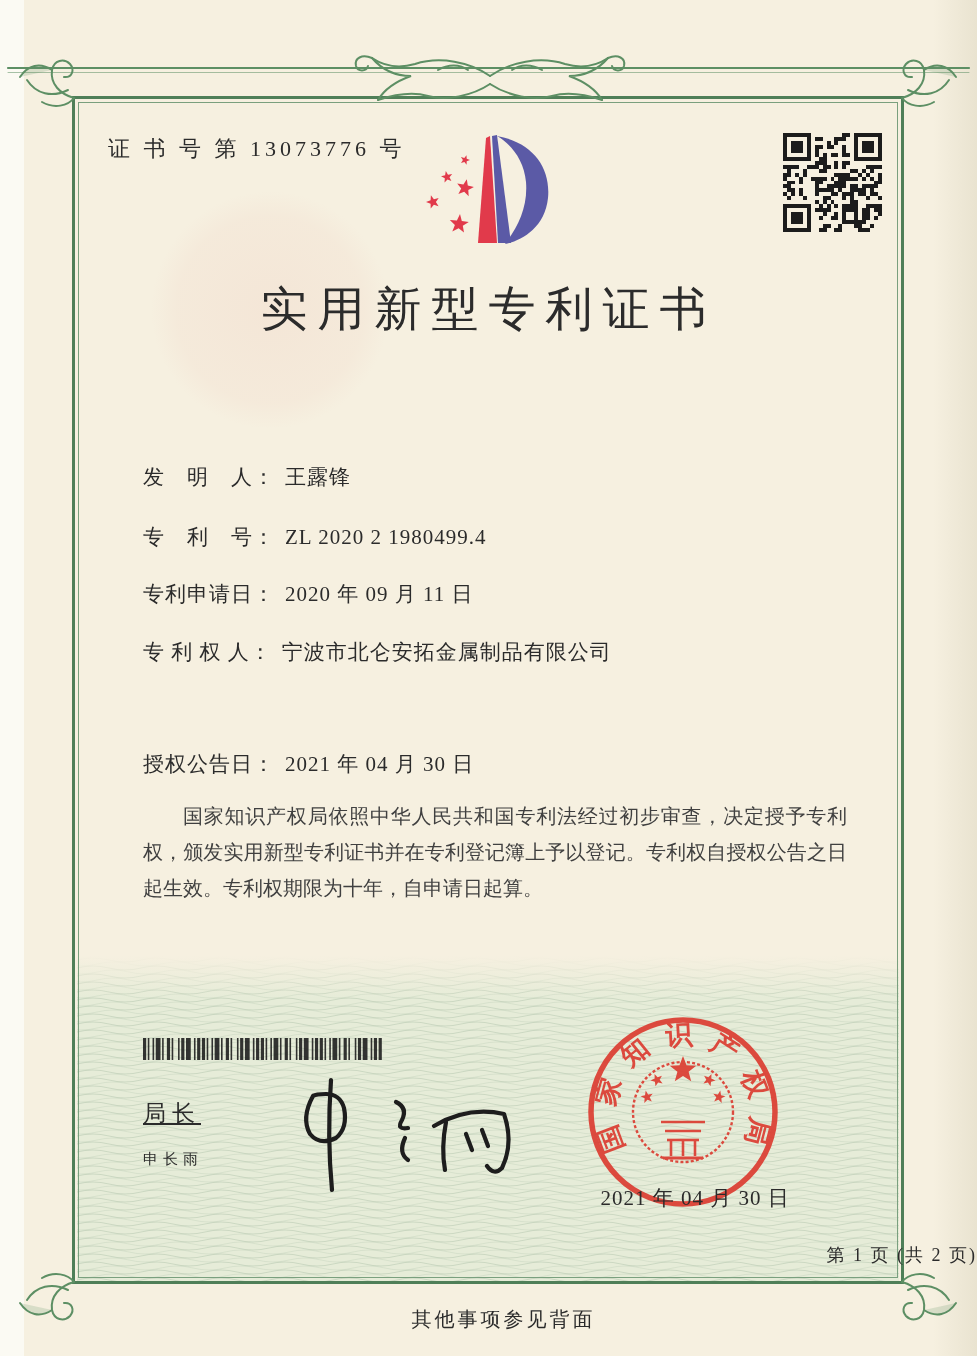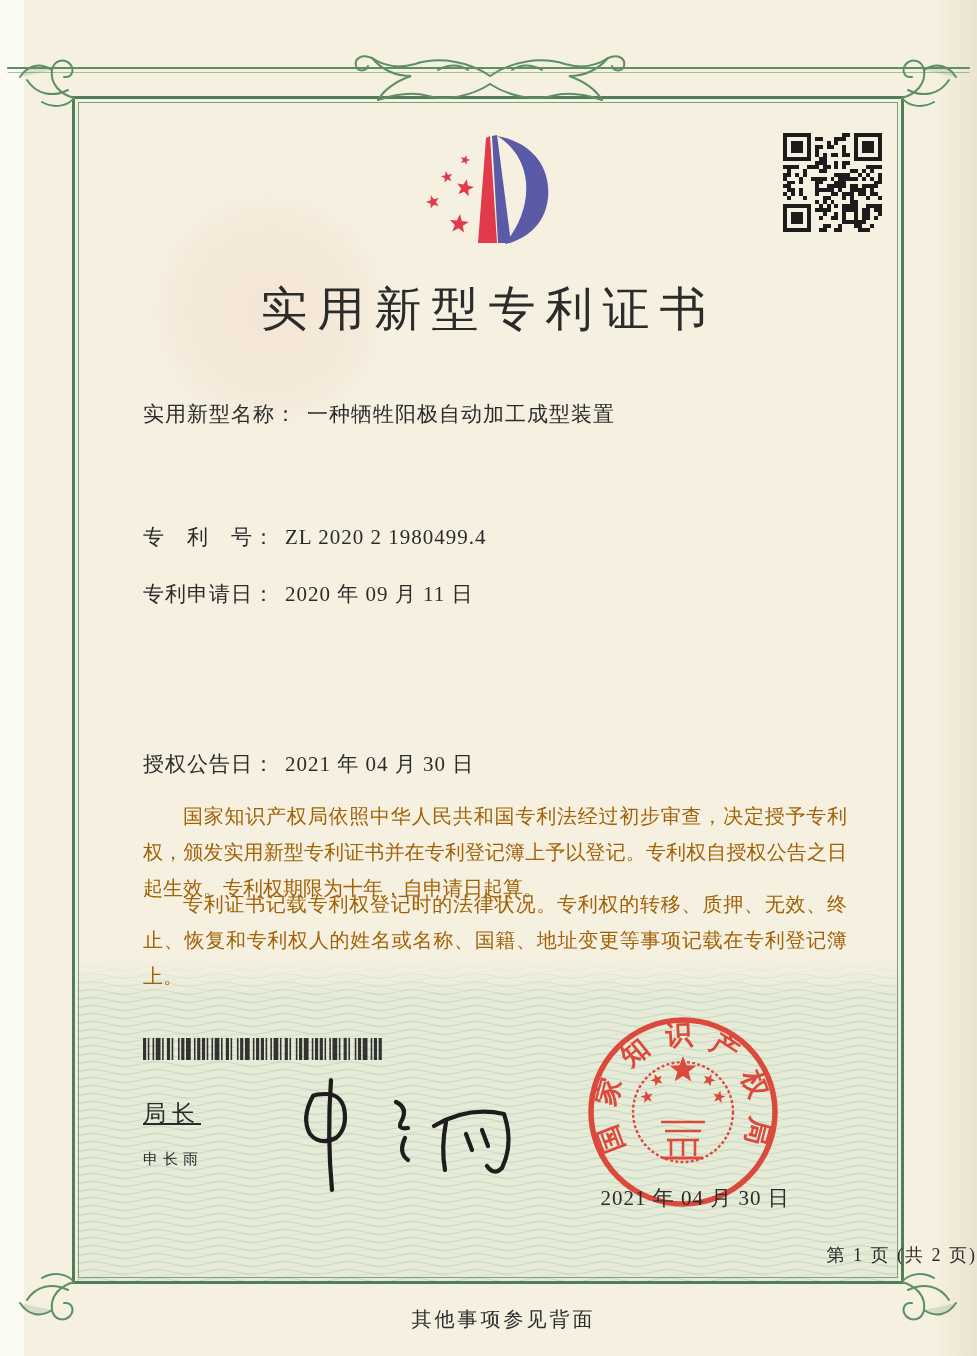--- a/index.html
+++ b/index.html
@@ -23,21 +23,21 @@
   .waves{position:absolute;left:0;top:0;width:100%;height:100%;}
   .watermark{left:150px;top:190px;width:240px;height:240px;border-radius:50%;
     background:radial-gradient(circle,rgba(236,190,178,.20) 0%,rgba(236,190,178,.12) 55%,rgba(236,190,178,0) 70%);}
   
   .cert-no{left:108px;top:134px;font-size:22px;letter-spacing:4px;z-index:5;}
   .title{left:0;top:278px;width:977px;text-align:center;font-size:47px;font-weight:400;letter-spacing:10px;z-index:5;}
   .row{position:absolute;left:143px;width:712px;font-size:21px;white-space:nowrap;z-index:5;}
   .row .lbl{letter-spacing:1px;}
   .row .val{margin-left:10px;letter-spacing:1px;}
   .grp2{position:absolute;left:347px;top:0;}
-  .para{left:143px;width:704px;font-size:20px;line-height:36px;text-align:justify;text-indent:2em;z-index:5;color:#a16207;}
+  .para{left:143px;width:704px;font-size:20px;line-height:36px;text-align:justify;text-indent:2em;z-index:5;color:#404040;}
   .p1{top:798px;}
   .p2{top:886px;}
   .barcode{left:143px;top:1038px;width:242px;height:22px;z-index:5;opacity:.88;}
   .signer-title{left:143px;top:1098px;font-size:23px;letter-spacing:6px;z-index:6;font-family:"Liberation Sans","DejaVu Sans",sans-serif;text-decoration:underline;}
   .signer-name{left:143px;top:1150px;font-size:15px;letter-spacing:5px;z-index:6;font-family:Liberation Serif, serif;}
   .signature{left:288px;top:1070px;z-index:6;}
   .seal{left:575px;top:1000px;z-index:6;opacity:.9;}
   .seal-date{left:600px;top:1184px;width:190px;text-align:center;font-size:21px;letter-spacing:1px;z-index:7;}
   .page-ind{left:0;top:1243px;width:977px;text-align:right;font-size:18px;letter-spacing:2px;z-index:5;}
   .back-note{left:0;top:1306px;width:977px;text-align:center;font-size:20px;letter-spacing:3px;z-index:5;padding-left:15px;}
@@ -115,20 +115,21 @@
       </g>
       <g transform="translate(904,1284) scale(-1,-1)" stroke-width="2">
         <path d="M2 2 C -12 -2 -22 -12 -20 -26 C -18 -36 -8 -38 -2 -32 C 3 -26 0 -18 -8 -19"></path>
         <path d="M-4 -6 C -20 2 -36 -2 -45 -16"></path>
         <path d="M2 2 C -4 10 -18 13 -30 6"></path>
         <path d="M-20 -26 C -32 -34 -44 -31 -52 -19" fill="rgba(93,143,100,.2)"></path>
       </g>
     </g>
   </svg>
 
+  <div class="abs cert-no">证 书 号 第 13073776 号</div>
 
   <svg class="abs logo" width="195" height="150" viewBox="0 0 195 150">
     <path d="M81 16 L85 14 L92 121 L73 121 Z" fill="var(--logo-red,#e13a4b)"></path>
     <path d="M87 14 L92 13 L106 121 L93 121 Z" fill="var(--logo-blue,#5b5aa6)"></path>
     <path d="M92 14 C 127 20 146 45 143 76 C 140 106 116 119 100 122 C 113 105 123 85 121 60 C 119 38 106 22 92 14 Z" fill="var(--logo-blue,#5b5aa6)"></path>
     <g id="logo-stars" fill="var(--logo-red,#e13a4b)">
         <polygon points="61.5,33.2 61.7,36.7 65.0,37.9 61.7,39.2 61.6,42.7 59.4,40.0 56.0,41.0 57.9,38.0 55.9,35.1 59.3,36.0"></polygon>
         <polygon points="40.8,49.1 43.0,52.7 47.2,52.0 44.5,55.3 46.4,59.1 42.5,57.5 39.5,60.5 39.8,56.2 36.0,54.3 40.1,53.3"></polygon>
         <polygon points="61.8,57.2 62.8,63.4 68.9,65.0 63.3,67.9 63.7,74.2 59.2,69.7 53.4,72.1 56.2,66.4 52.2,61.6 58.4,62.6"></polygon>
         <polygon points="25.9,73.3 28.9,77.2 33.7,76.0 30.9,80.0 33.6,84.2 28.9,82.8 25.7,86.6 25.6,81.7 21.0,79.9 25.6,78.2"></polygon>
@@ -345,35 +346,37 @@
         <rect x="13" y="24" width="1" height="1"></rect>
         <rect x="14" y="24" width="1" height="1"></rect>
         <rect x="19" y="24" width="1" height="1"></rect>
         <rect x="20" y="24" width="1" height="1"></rect>
         <rect x="21" y="24" width="1" height="1"></rect>
       </g>
   </svg>
 
   <div class="abs title">实用新型专利证书</div>
 
-  <div class="abs row" style="top:400px">
-    <span class="lbl">实用新型名称：</span><span class="val">一种牺牲阳极自动加工成型装置</span>
+  <div class="abs row" style="top:463px">
+    <span class="lbl">发　明　人：</span><span class="val">王露锋</span>
   </div>
   <div class="abs row" style="top:523px">
     <span class="lbl">专　利　号：</span><span class="val">ZL 2020 2 1980499.4</span>
   </div>
   <div class="abs row" style="top:580px">
     <span class="lbl">专利申请日：</span><span class="val">2020 年 09 月 11 日</span>
   </div>
+  <div class="abs row" style="top:638px">
+    <span class="lbl">专 利 权 人：</span><span class="val">宁波市北仑安拓金属制品有限公司</span>
+  </div>
   <div class="abs row" style="top:750px">
     <span class="lbl">授权公告日：</span><span class="val">2021 年 04 月 30 日</span>
   </div>
 
   <div class="abs para p1">国家知识产权局依照中华人民共和国专利法经过初步审查，决定授予专利权，颁发实用新型专利证书并在专利登记簿上予以登记。专利权自授权公告之日起生效。专利权期限为十年，自申请日起算。</div>
-  <div class="abs para p2">专利证书记载专利权登记时的法律状况。专利权的转移、质押、无效、终止、恢复和专利权人的姓名或名称、国籍、地址变更等事项记载在专利登记簿上。</div>
 
   <svg class="abs barcode" width="242" height="22" viewBox="0 0 152 14" preserveAspectRatio="none">
     <g id="barcode-bars" fill="#1a1a1a">
         <rect x="0" y="0" width="2" height="14"></rect>
         <rect x="3" y="0" width="1" height="14"></rect>
         <rect x="6" y="0" width="1" height="14"></rect>
         <rect x="8" y="0" width="3" height="14"></rect>
         <rect x="12" y="0" width="1" height="14"></rect>
         <rect x="15" y="0" width="2" height="14"></rect>
         <rect x="18" y="0" width="1" height="14"></rect>

